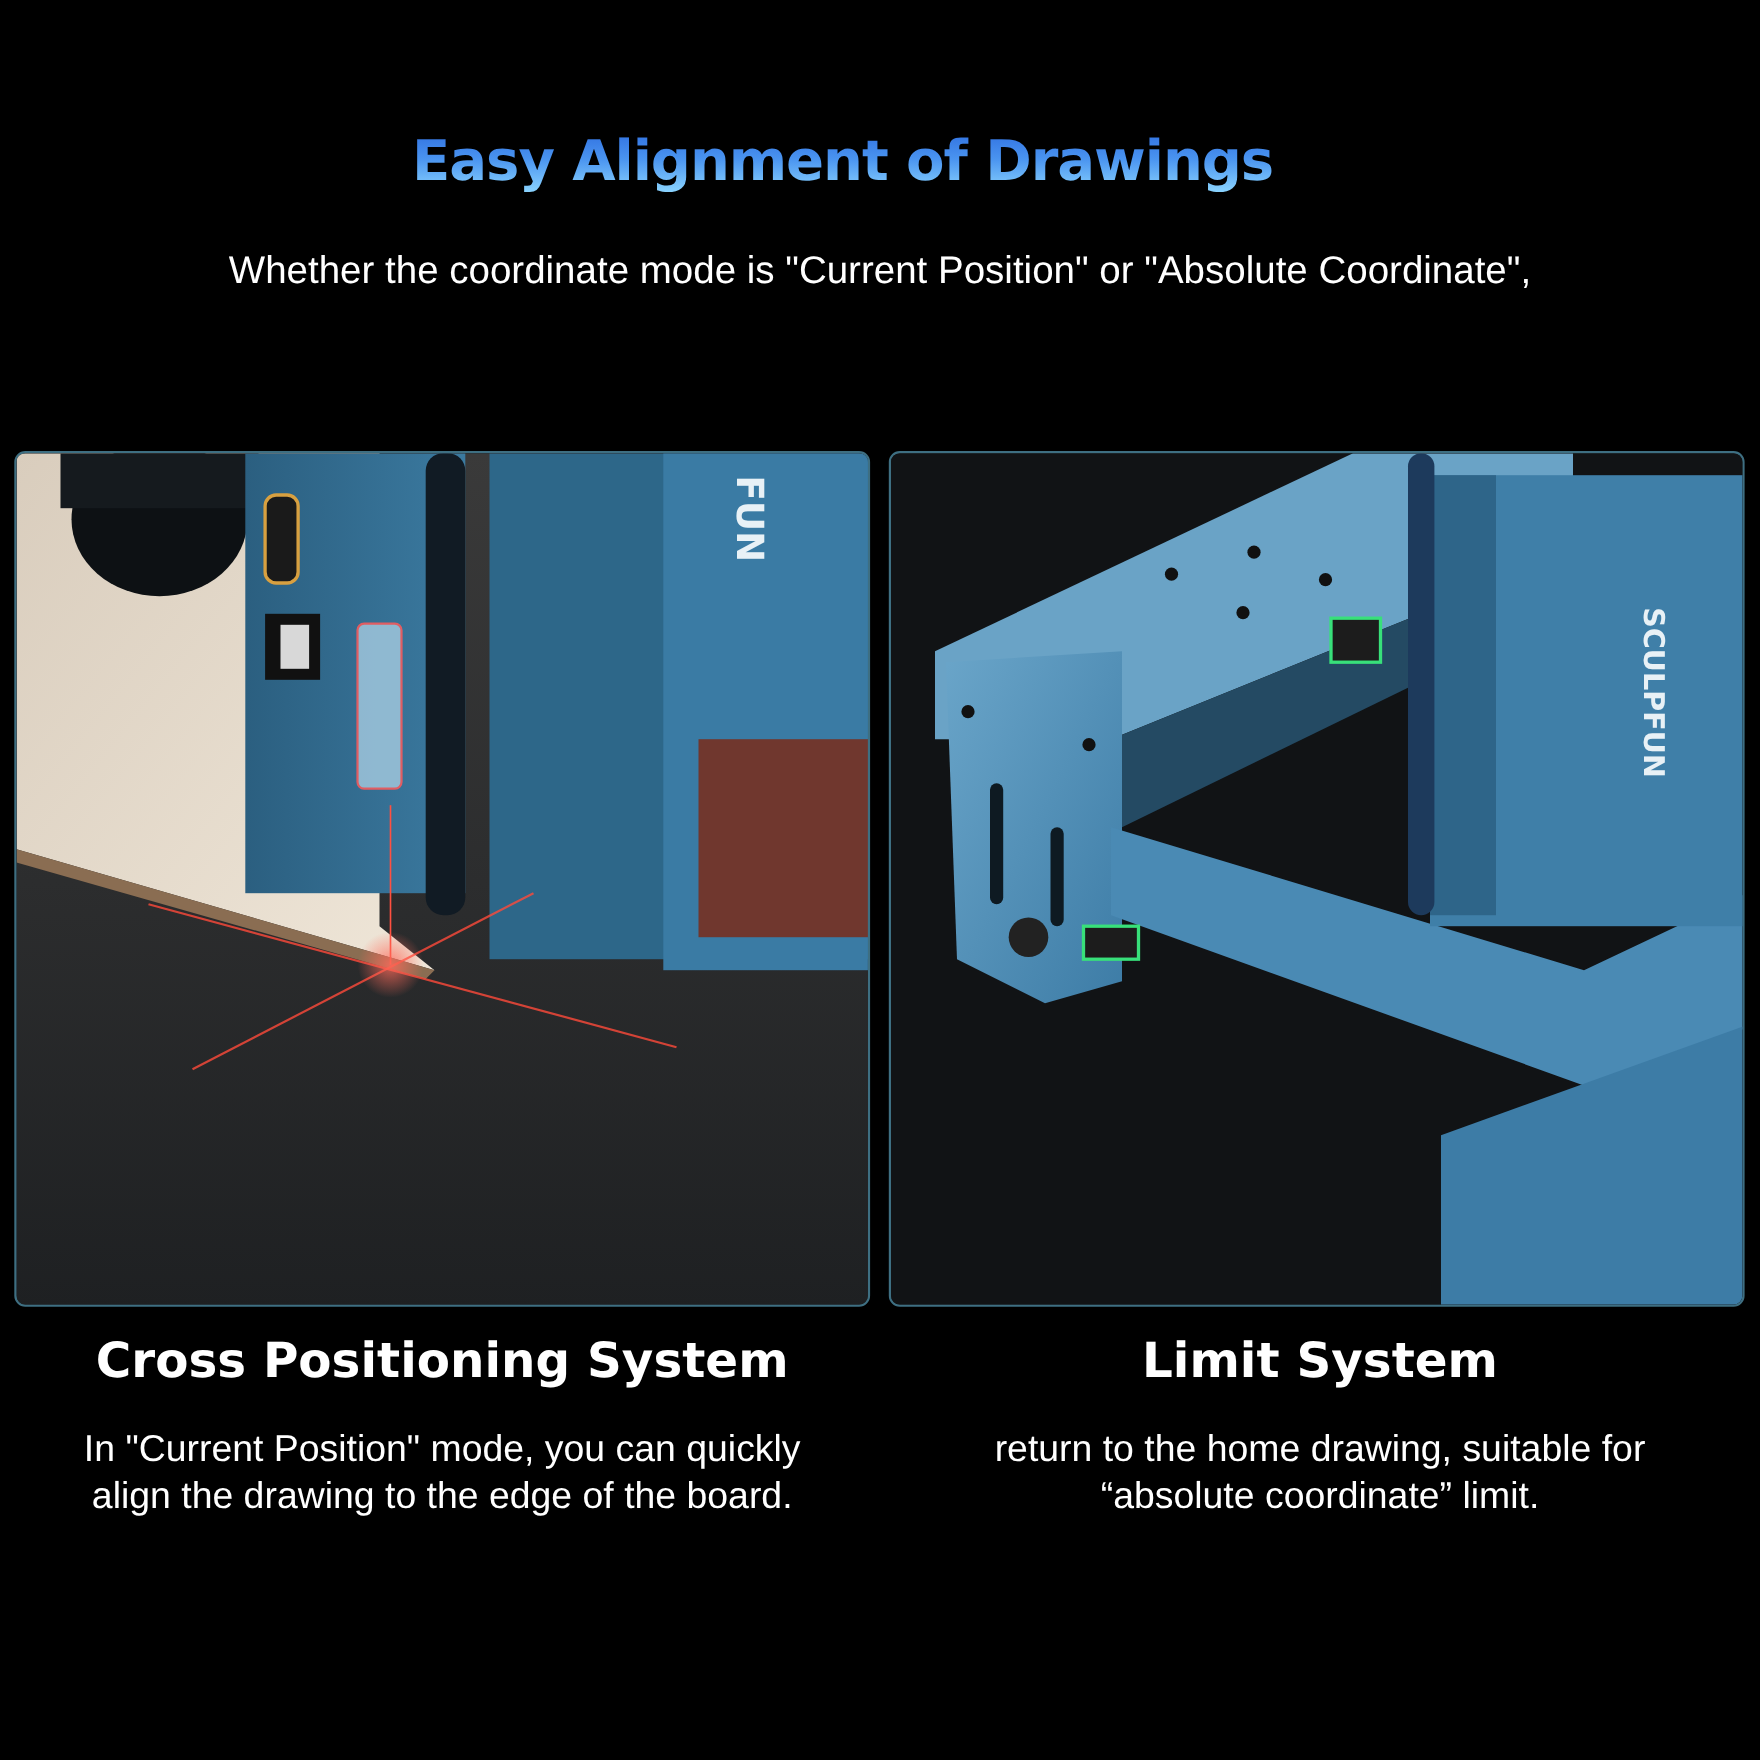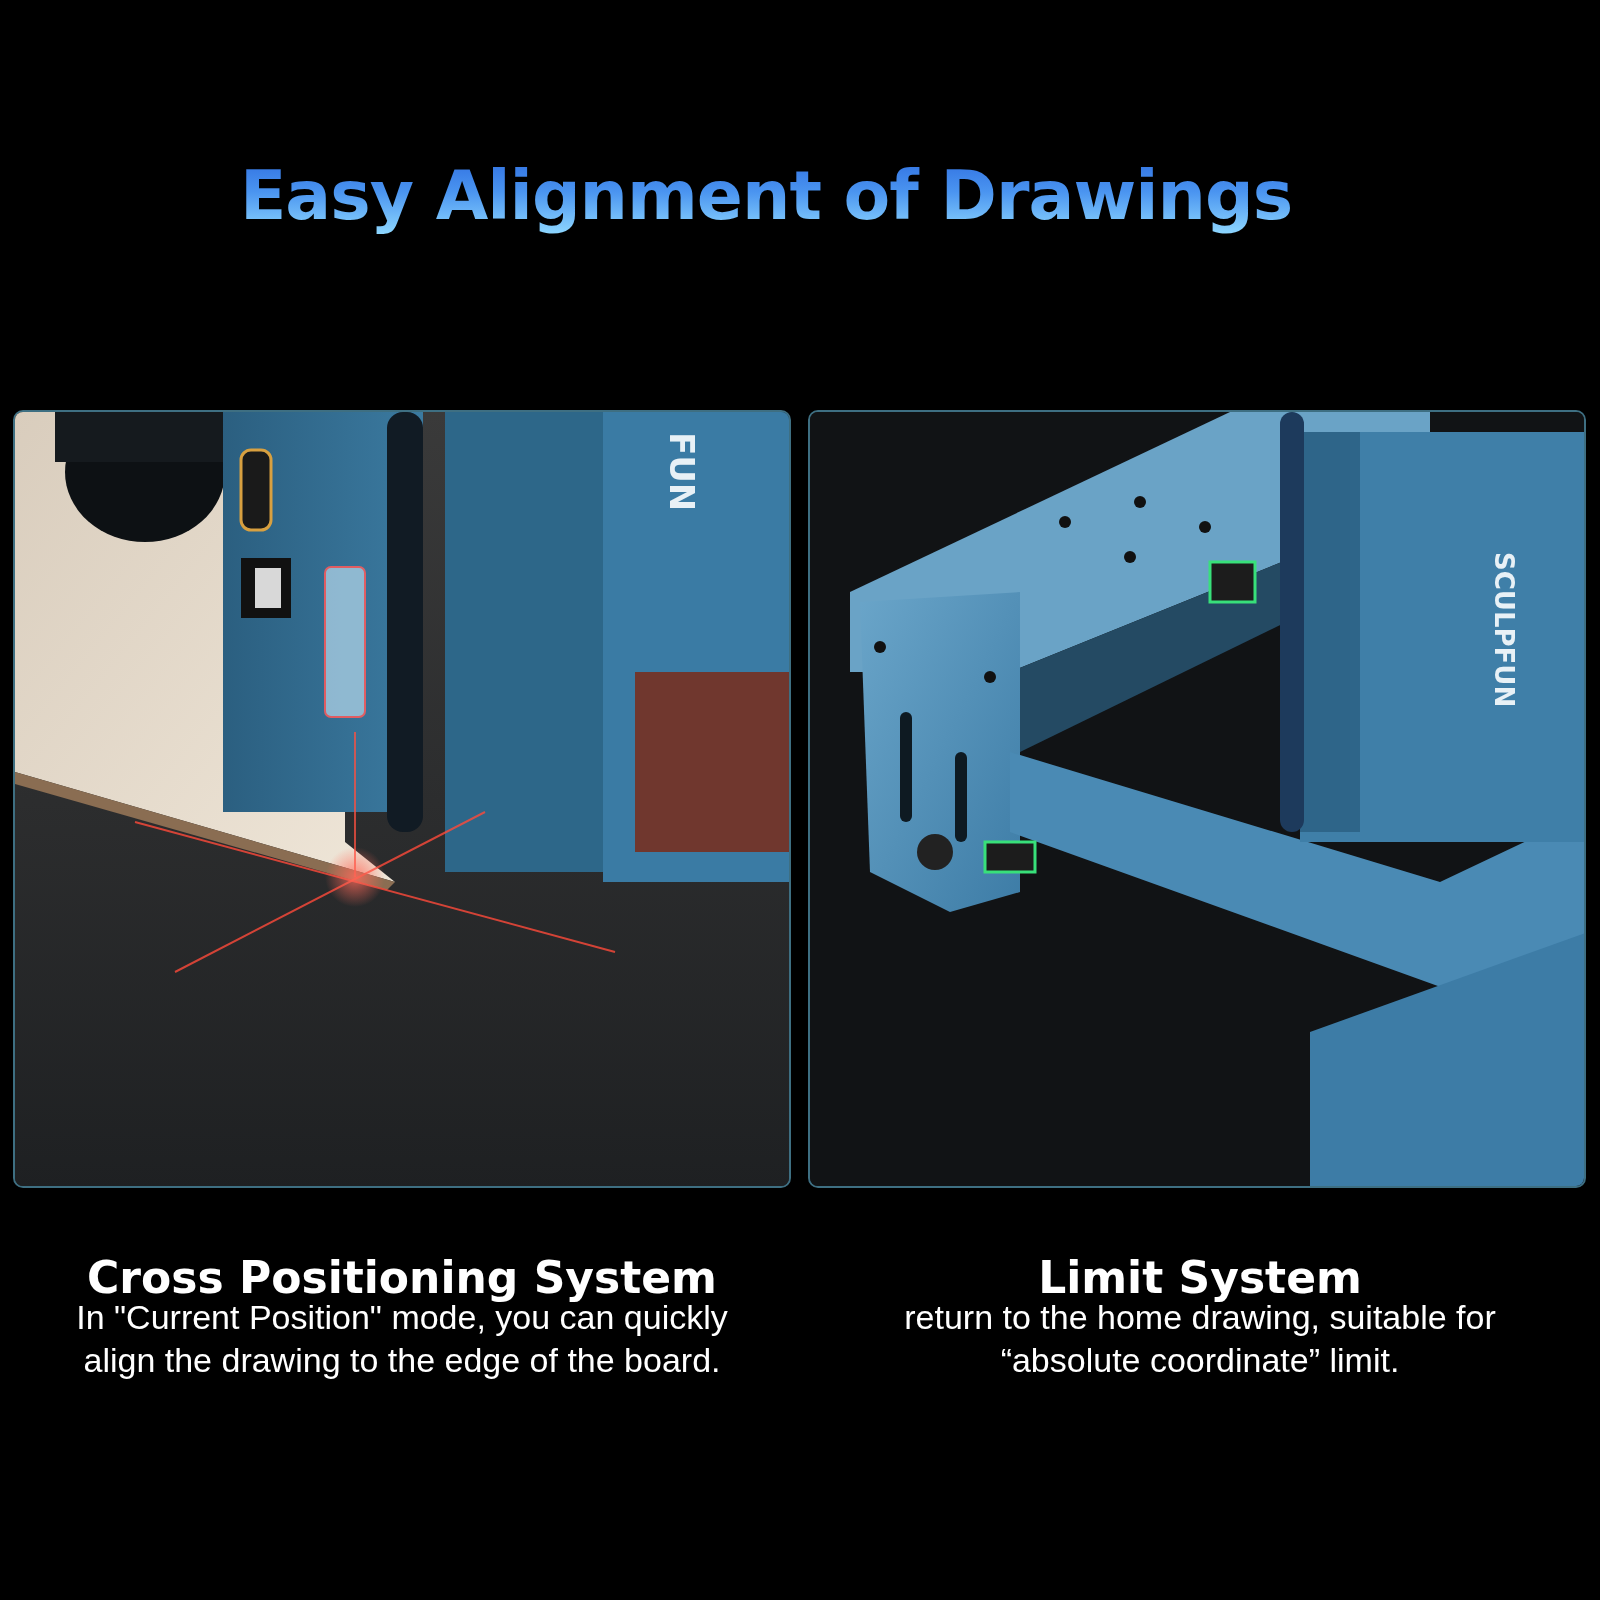--- a/index.html
+++ b/index.html
@@ -1,53 +1,54 @@
 <!DOCTYPE html>
 <html><head>
 <meta charset="utf-8">
 <style>
   * { box-sizing: border-box; margin: 0; padding: 0; }
   html, body { width: 1600px; height: 1600px; background: #000; overflow: hidden; }
   body { font-family: "Liberation Sans", "DejaVu Sans", sans-serif; color: #fff; position: relative; }
 
   .headline {
     position: absolute; left: 0; top: 118px; width: 1532px; text-align: center;
-    font-family: "DejaVu Sans", sans-serif; font-weight: bold; font-size: 68px; letter-spacing: -1px;
+    font-family: "DejaVu Sans", sans-serif; font-weight: bold; font-size: 51px; letter-spacing: -1px;
     background: linear-gradient(180deg, #2f6fe0 0%, #4a94f0 45%, #8fd8ff 100%);
-    -webkit-background-clip: text; background-clip: text; color: transparent; margin-top: 38px;
+    -webkit-background-clip: text; background-clip: text; color: transparent;
   }
   .subtitle {
     position: absolute; left: 0; top: 222px; width: 1600px; text-align: center;
     font-family: "Liberation Sans", sans-serif; font-size: 35px; line-height: 48px; color: #fff;
   }
 
   .panel {
     position: absolute; top: 410px; width: 778px; height: 778px;
     border: 2px solid #3e6f82; border-radius: 10px; overflow: hidden;
     background: #1c1f22;
   }
   .panel.left { left: 13px; }
   .panel.right { left: 808px; }
 
   .cap-title {
     position: absolute; top: 1212px; text-align: center;
-    font-family: "DejaVu Sans", sans-serif; font-weight: bold; font-size: 44px; color: #fff; margin-top: 40px;
+    font-family: "DejaVu Sans", sans-serif; font-weight: bold; font-size: 44px; color: #fff;
   }
   .cap-text {
     position: absolute; top: 1296px; text-align: center;
     font-family: "Liberation Sans", sans-serif; font-size: 34px; line-height: 43px; color: #fff;
   }
   .left-col { left: 13px; width: 778px; }
   .right-col { left: 800px; width: 800px; }
 </style>
 </head>
 <body>
 
 <h1 class="headline">Easy Alignment of Drawings</h1>
 <div class="subtitle">
+  <div>Whether the coordinate mode is "Current Position" or "Absolute Coordinate",</div>
 </div>
 
 <div class="panel left">
   <svg width="778" height="778" viewBox="0 0 778 778">
     <defs>
       <linearGradient id="floorL" x1="0" y1="0" x2="0" y2="1">
         <stop offset="0" stop-color="#3a3a3a"></stop>
         <stop offset="1" stop-color="#1e2022"></stop>
       </linearGradient>
       <linearGradient id="boardL" x1="0" y1="0" x2="1" y2="1">

